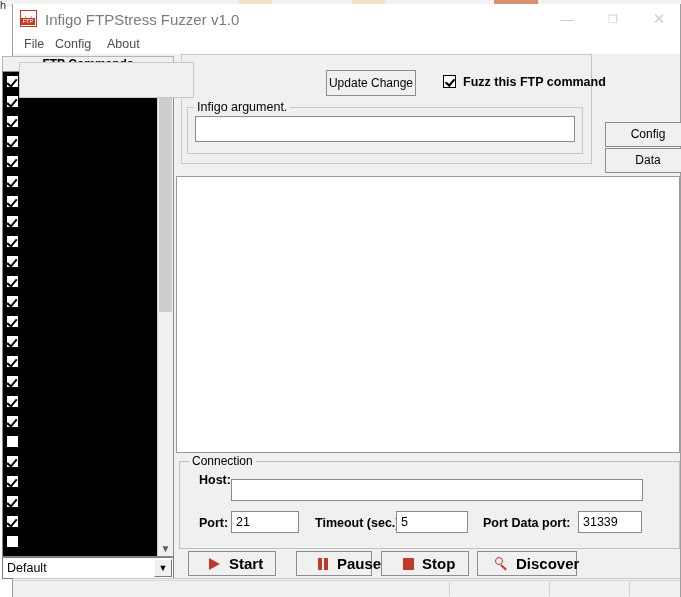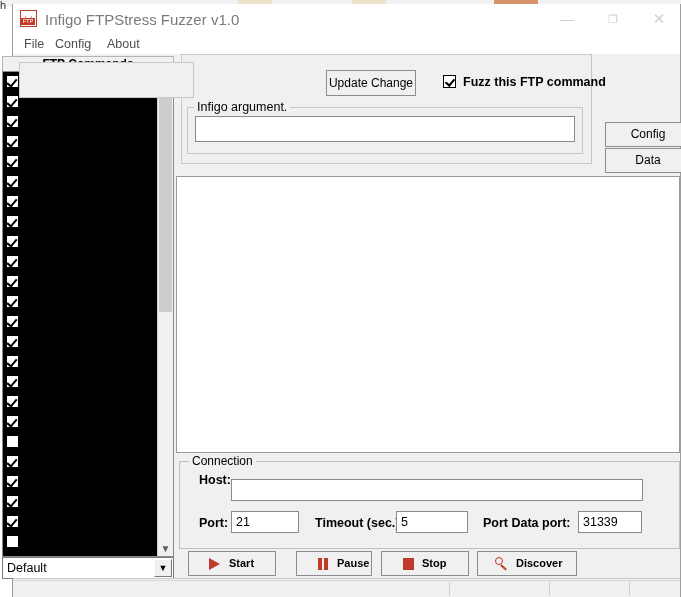--- a/index.html
+++ b/index.html
@@ -484,21 +484,21 @@
     background: #f0f0f0;
     border: 1px solid #8c8c8c;
     box-sizing: border-box;
     cursor: default;
   }
   .action-btn .lbl {
     position: absolute;
     left: 40px; top: 0;
     height: 23px;
     line-height: 23px;
-    font-size: 11px;
+    font-size: 15px;
     font-weight: bold;
     color: #000;
     font-family: "Liberation Sans", sans-serif;
   }
   #btn-start { left: 175px; width: 88px; }
   #btn-pause { left: 283px; width: 76px; }
   #btn-stop  { left: 368px; width: 88px; }
   #btn-discover { left: 464px; width: 100px; }
 
   .ico-play {

